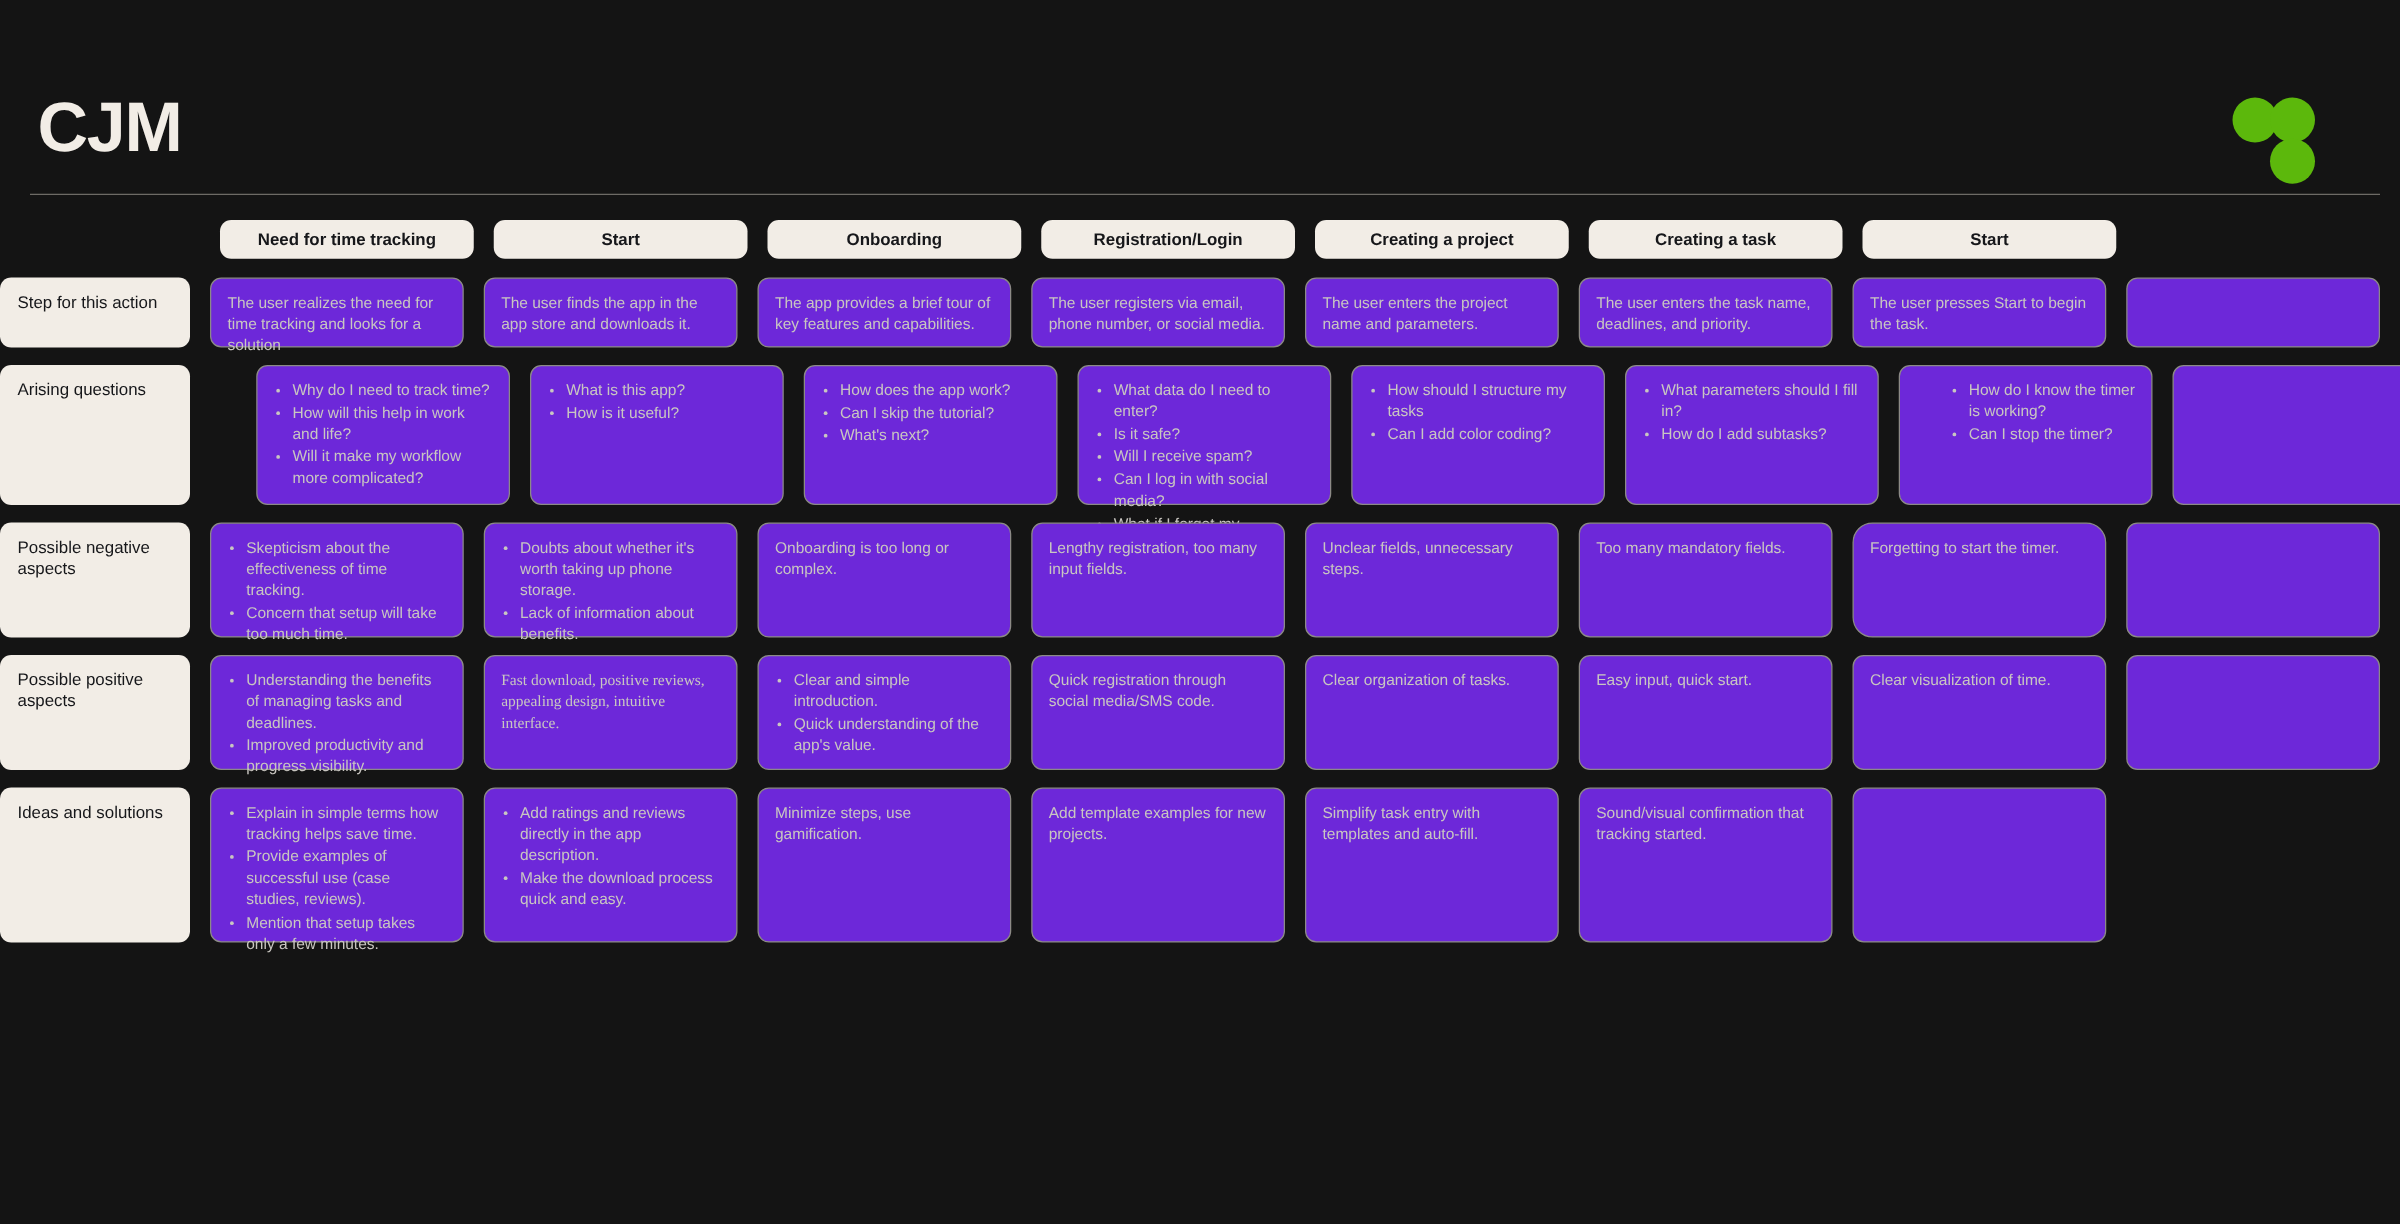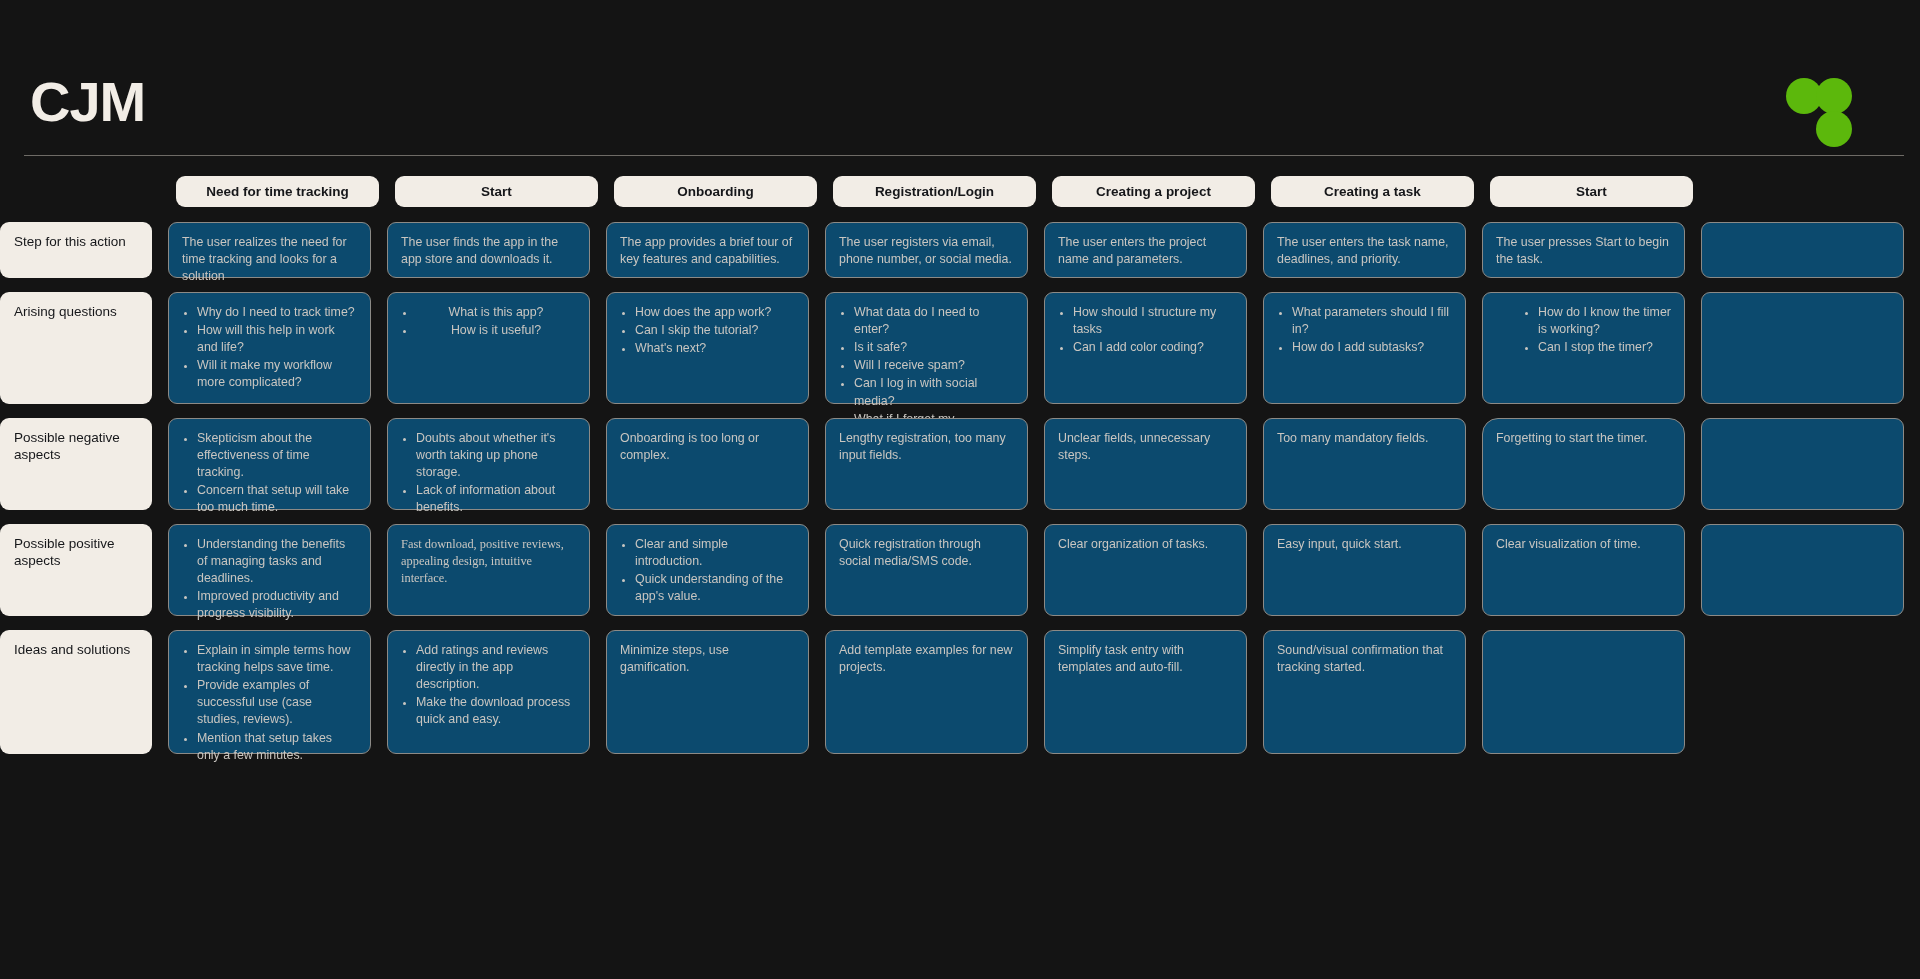--- a/index.html
+++ b/index.html
@@ -57,21 +57,21 @@
   .rowlabel {
     width:152px; flex:0 0 152px;
     margin-right:16px; margin-left:-24px;
     background:#F2EDE6; color:#16171A;
     border-radius:9px;
     padding:12px 14px;
     font-size:13.5px; line-height:1.25;
   }
   .cell {
     width:203px; flex:0 0 203px; margin-right:16px;
-    background:#0c4a6e;
+    background:#6d28d9;
     border:1px solid #8C8A86;
     border-radius:9px;
     padding:11px 13px;
     color:#C9C6C1;
     font-size:12.4px; line-height:1.38;
   }
   .cell p { margin:0; }
   .cell ul { margin:0; padding-left:15px; list-style:disc; }
   .cell li { margin:0 0 1px 0; }
   .cell li::marker { font-size:11px; }
@@ -128,28 +128,28 @@
             </div>
             <div class="cell" style="height: 56px;">
               <p>The user presses Start to begin the task.</p>
             </div>
             <div class="cell" style="height: 56px;">
               <p></p>
             </div>
           </div>
           <div class="brow">
             <div class="rowlabel" style="height: 112px;">Arising questions</div>
-            <div class="cell" style="height: 112px;">
+            <div class="cell" style="height: 112px; margin-left: 37px;">
               <ul>
                 <li>Why do I need to track time?</li>
                 <li>How will this help in work and life?</li>
                 <li>Will it make my workflow more complicated?</li>
               </ul>
             </div>
-            <div class="cell" style="height: 112px; text-align: center;">
+            <div class="cell" style="height: 112px;">
               <ul>
                 <li>What is this app?</li>
                 <li>How is it useful?</li>
               </ul>
             </div>
             <div class="cell" style="height: 112px;">
               <ul>
                 <li>How does the app work?</li>
                 <li>Can I skip the tutorial?</li>
                 <li>What's next?</li>

